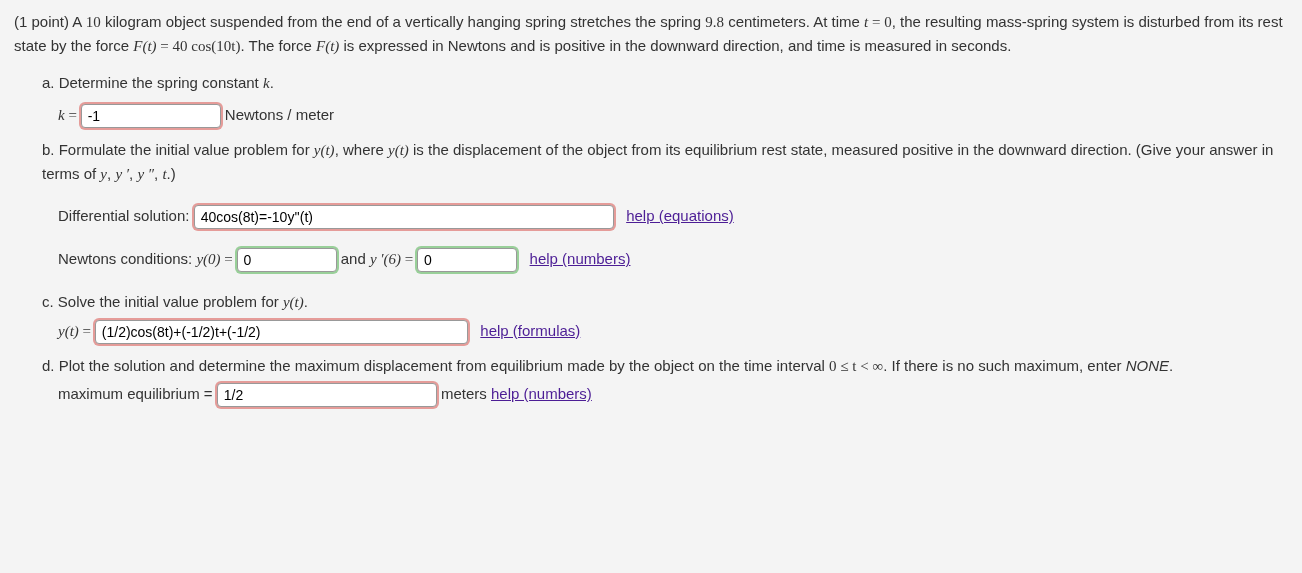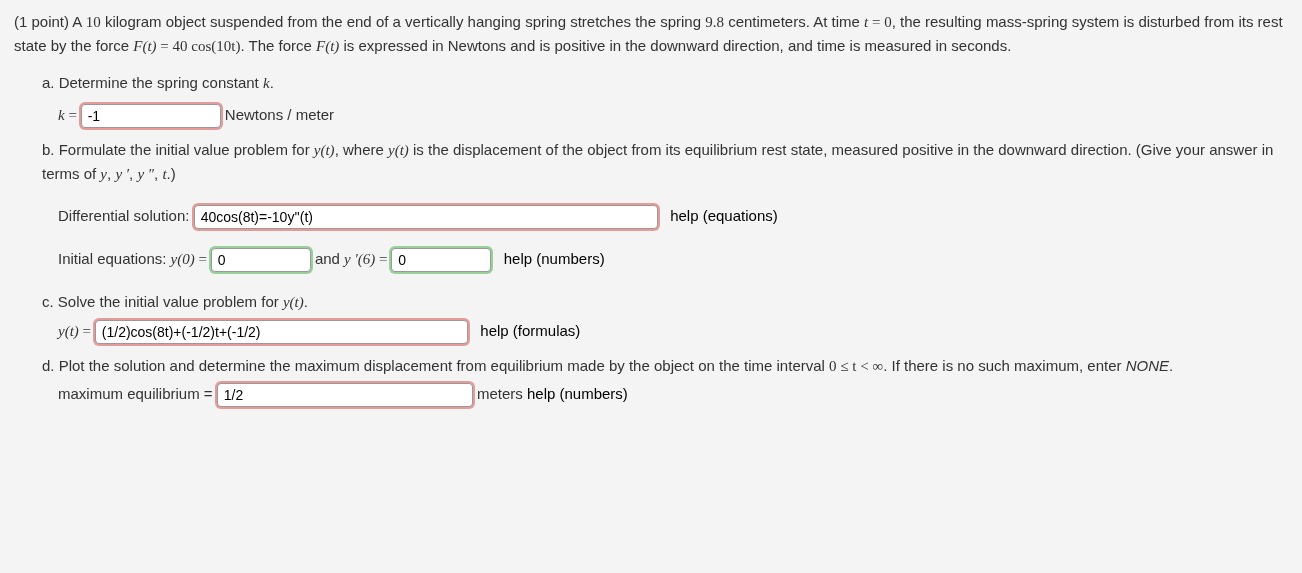--- a/index.html
+++ b/index.html
@@ -21,21 +21,21 @@
       font-size: 14px;
       padding: 3px 6px;
       border: 1px solid #999;
       border-radius: 4px;
       background: #fff;
       height: 24px;
       vertical-align: middle;
     }
     .inp-red { box-shadow: 0 0 0 2px rgba(217,83,79,0.55); border-color:#c9302c; }
     .inp-green { box-shadow: 0 0 0 2px rgba(92,184,92,0.6); border-color:#4cae4c; }
-    .helplink { color: #000000; cursor: pointer; }
+    .helplink { color: #4c1d95; cursor: pointer; text-decoration: underline; }
     .intro { margin: 0 5px 12px 0; }
     .nowrap { white-space: nowrap; }
   </style>
 </head>
 <body>
 
 <p class="intro">
   <span>(1 point)</span><span> A </span><span class="mathup">10</span><span> kilogram object suspended from the end of a vertically hanging spring stretches the spring </span><span class="mathup">9.8</span><span> centimeters. At time </span><span class="nowrap"><span class="math">t</span><span class="mathup"> = </span><span class="mathup">0</span></span><span>, the resulting mass-spring system is disturbed from its rest state by the force </span><span class="nowrap"><span class="math">F(t)</span><span class="mathup"> = </span><span class="mathup">40 cos(10t)</span></span><span>. The force </span><span class="math">F(t)</span><span> is expressed in Newtons and is positive in the downward direction, and time is measured in seconds.</span>
 </p>
 
@@ -46,41 +46,41 @@
   <span class="math">k</span><span class="mathup"> = </span>
   <input type="text" class="inp-red" style="width: 140px;" value="-1">
   <span>Newtons / meter</span>
 </div>
 
 <div class="part">
   <span><span>b. Formulate the initial value problem for </span><span class="math">y(t)</span><span>, where </span><span class="math">y(t)</span><span> is the displacement of the object from its equilibrium rest state, measured positive in the downward direction. (Give your answer in terms of </span><span class="math">y</span><span>, </span><span class="math">y ′</span><span>, </span><span class="math">y ″</span><span>, </span><span class="math">t</span><span>.)</span></span>
 </div>
 <div class="subrow" style="margin-top:18px">
   <span>Differential solution:  </span>
-  <input type="text" class="inp-red" style="width: 464px;" value="40cos(8t)=-10y''(t)">
+  <input type="text" class="inp-red" style="width: 420px;" value="40cos(8t)=-10y''(t)">
   &nbsp;&nbsp;<span class="helplink">help (equations)</span>
 </div>
 <div class="subrow" style="margin-top:18px">
-  <span>Initial equations: </span><span class="math">y(0)</span><span class="mathup"> = </span>
+  <span>Newtons conditions: </span><span class="math">y(0)</span><span class="mathup"> = </span>
   <input type="text" class="inp-green" style="width: 100px;" value="0">
   <span> and </span><span class="math">y ′(6)</span><span class="mathup"> = </span>
   <input type="text" class="inp-green" style="width: 100px;" value="0">
   &nbsp;&nbsp;<span class="helplink">help (numbers)</span>
 </div>
 
 <div class="part" style="margin-top:18px">
   <span><span>c. Solve the initial value problem for </span><span class="math">y(t)</span><span>.</span></span>
 </div>
 <div class="subrow" style="margin-top:4px">
   <span class="math">y(t)</span><span class="mathup"> = </span>
   <input type="text" class="inp-red" style="width: 373px;" value="(1/2)cos(8t)+(-1/2)t+(-1/2)">
   &nbsp;&nbsp;<span class="helplink">help (formulas)</span>
 </div>
 
 <div class="part" style="">
   <span><span>d. Plot the solution and determine the maximum displacement from equilibrium made by the object on the time interval </span><span class="mathup nowrap">0 ≤ t &lt; ∞</span><span>. If there is no such maximum, enter </span><i>NONE</i><span>.</span></span>
 </div>
 <div class="subrow" style="margin-top:4px">
   <span>maximum equilibrium = </span>
-  <input type="text" class="inp-red" style="width: 256px;" value="1/2">
+  <input type="text" class="inp-red" style="width: 220px;" value="1/2">
   <span>meters</span>
   <span class="helplink">help (numbers)</span>
 </div>
 
 </body></html>

